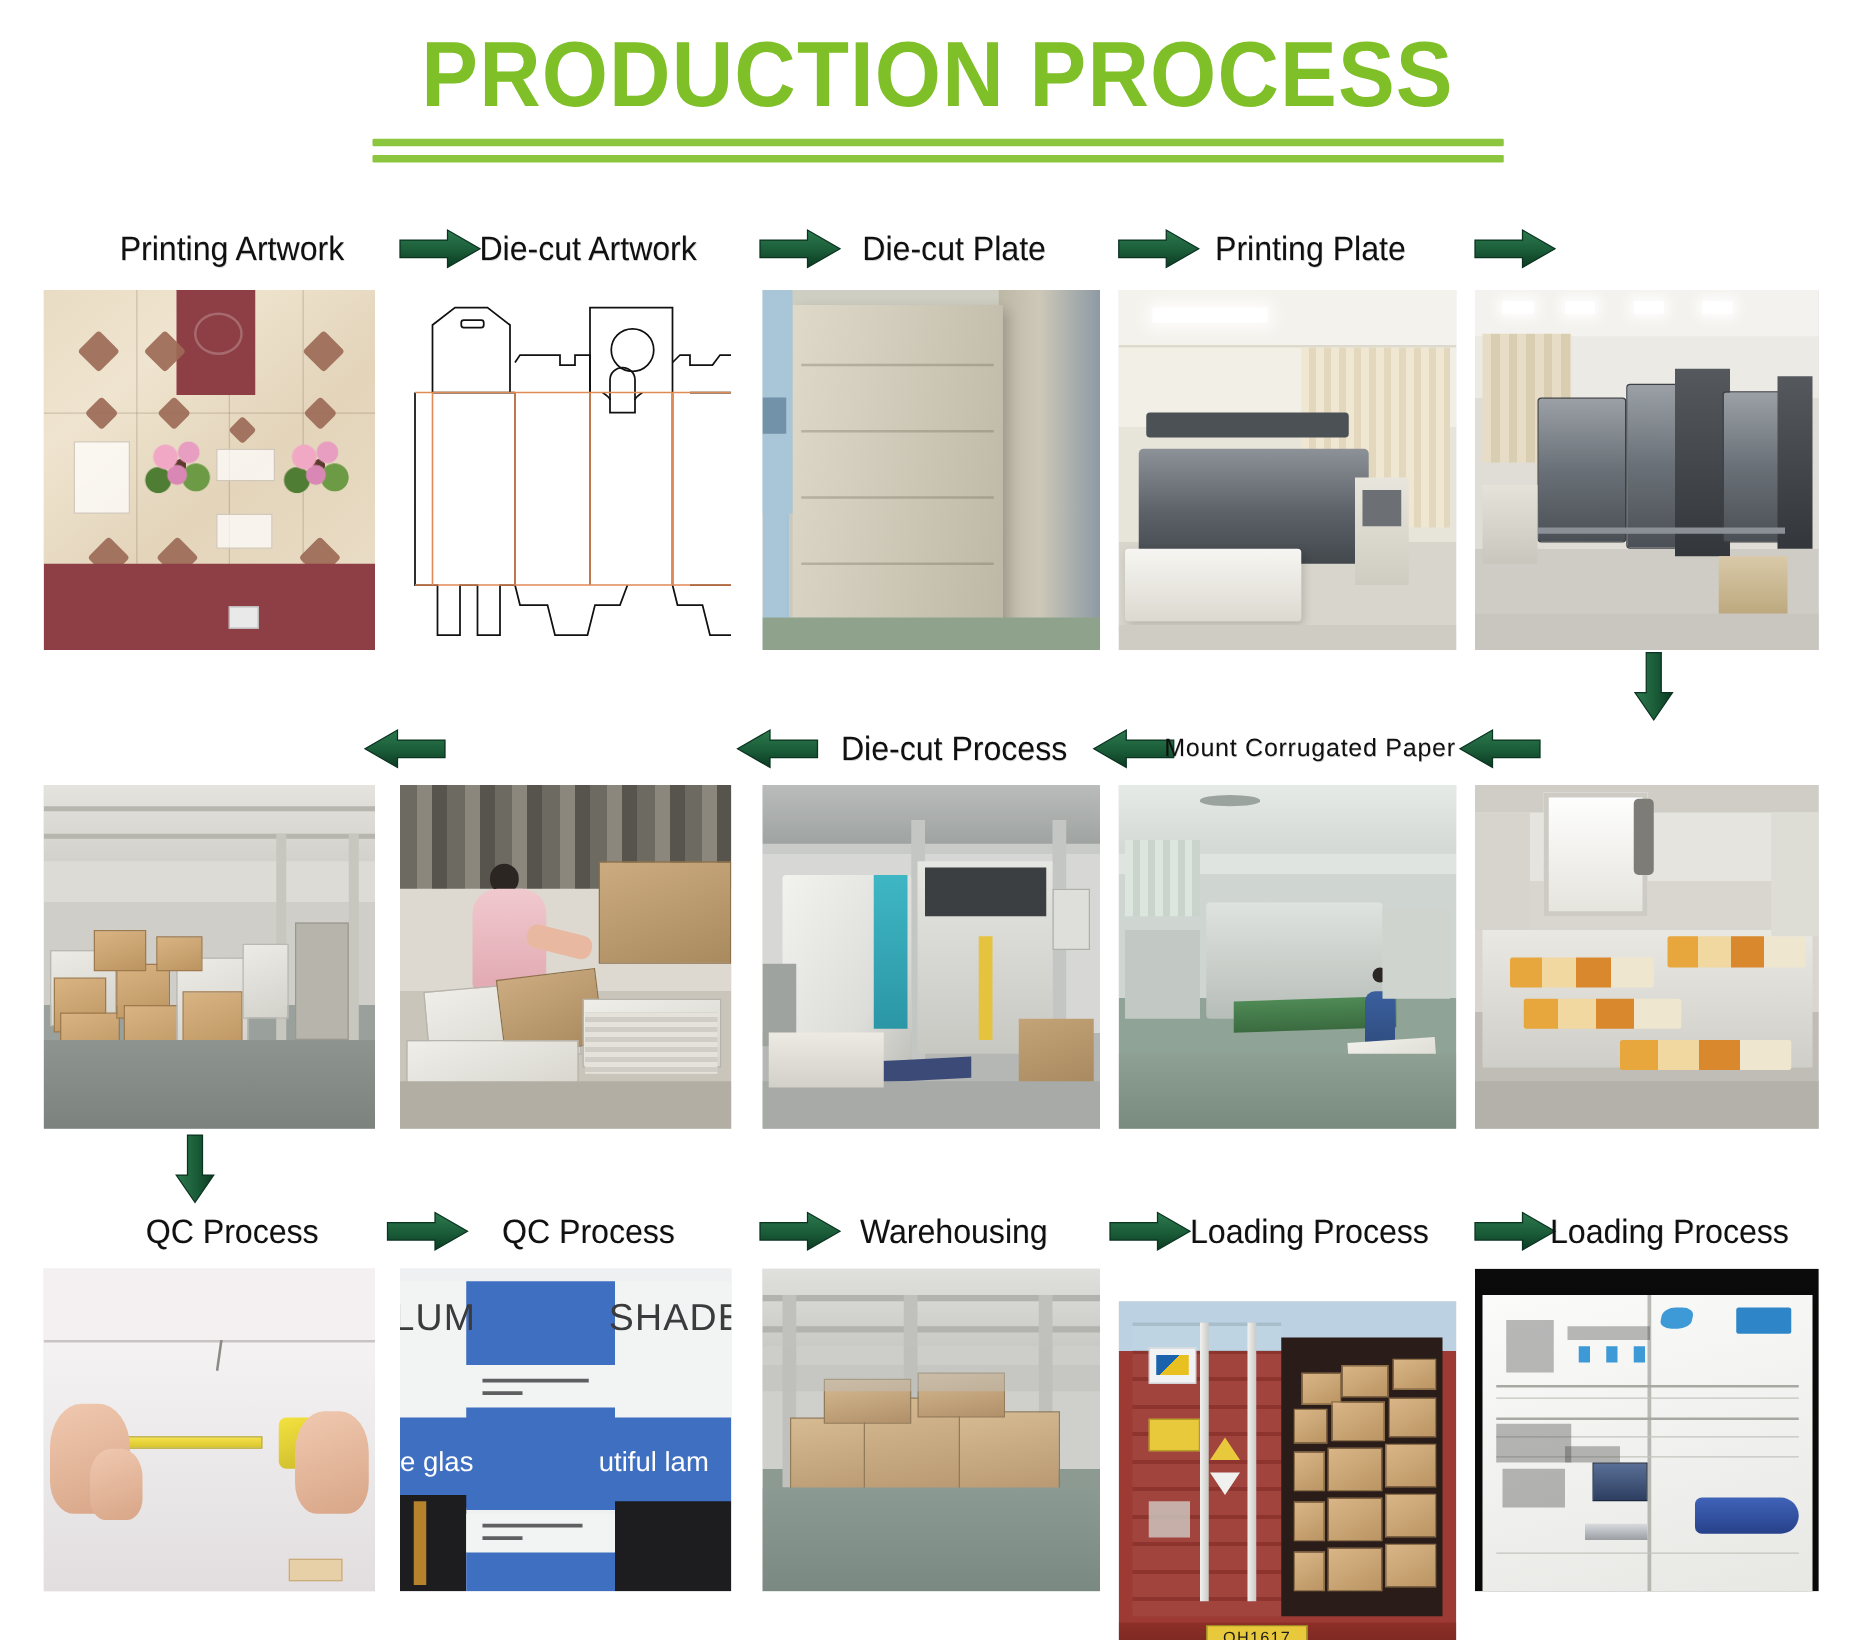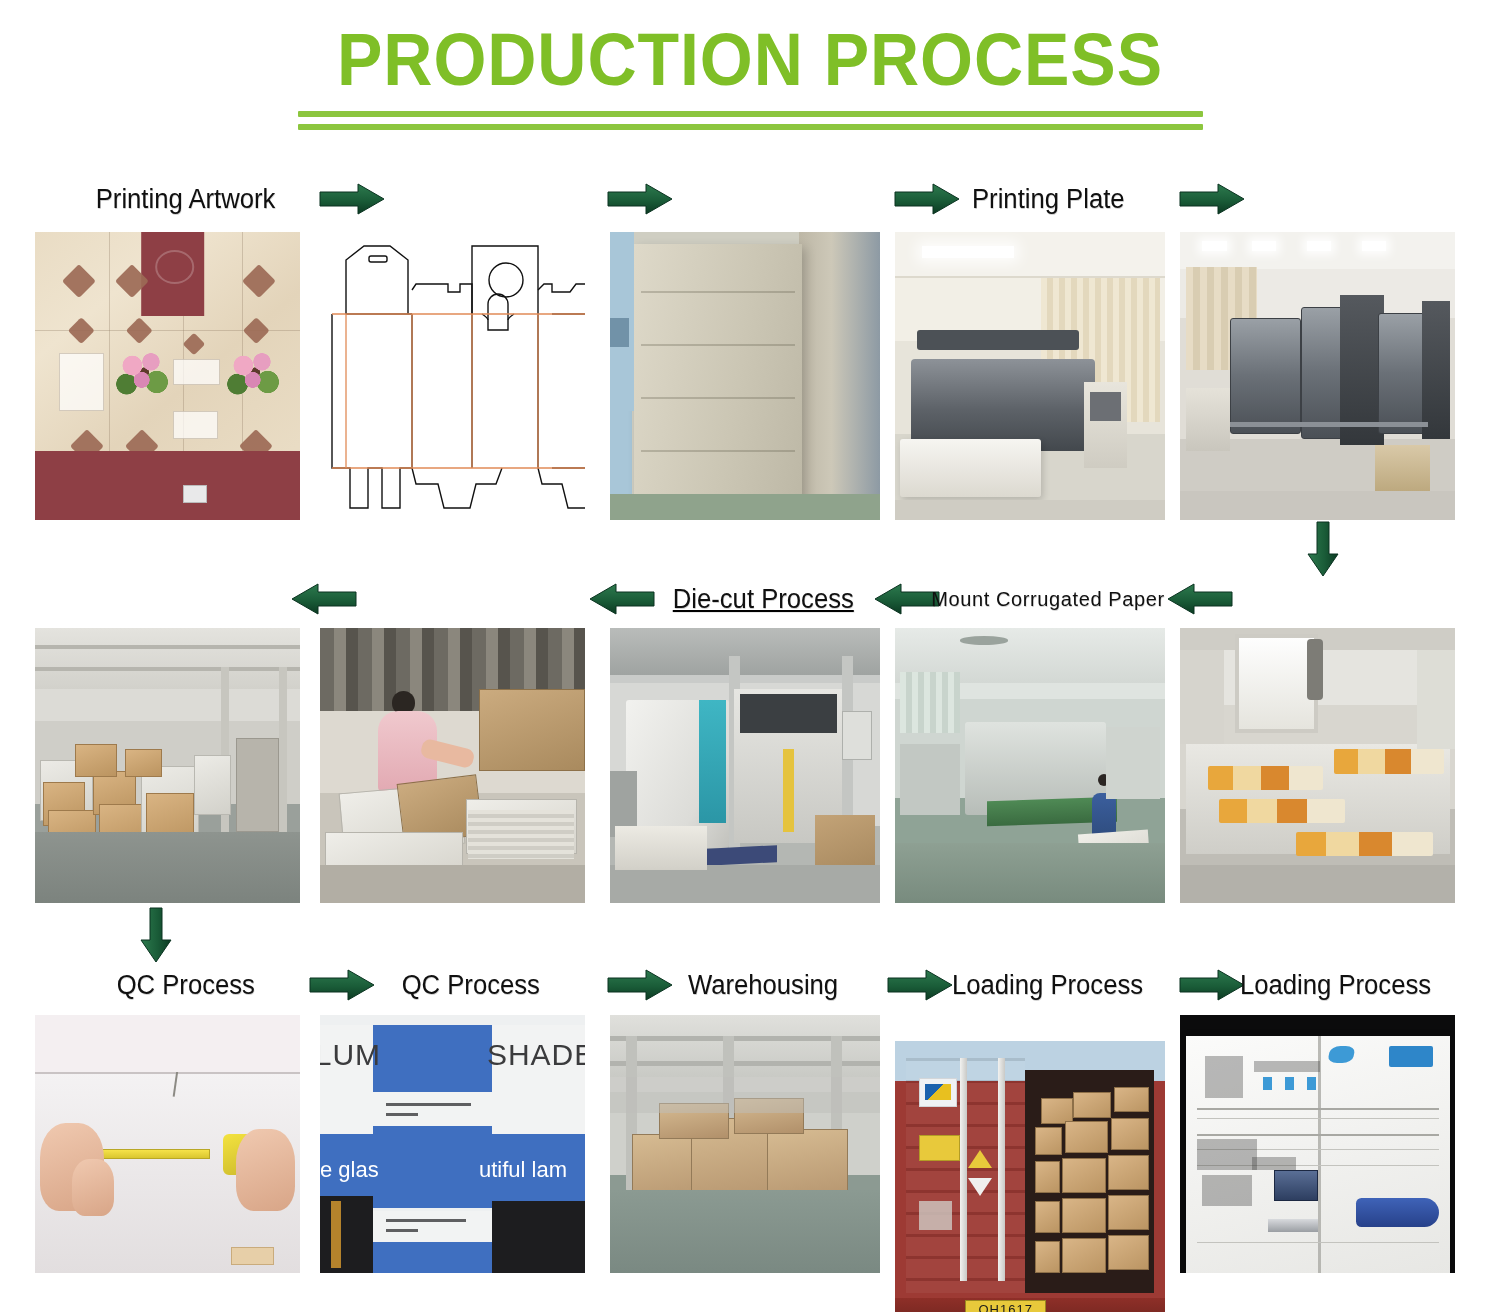--- a/index.html
+++ b/index.html
@@ -356,24 +356,30 @@
           <defs>
               <linearGradient id="ag1" x1="0" y1="0" x2="0" y2="1">
             <stop offset="0%" stop-color="#2d7a4e"></stop>
                 <stop offset="55%" stop-color="#1a5c38"></stop>
                 <stop offset="100%" stop-color="#0b3a22"></stop>
           </linearGradient>
             </defs>
           <path d="M2 10 L40 10 L40 2 L66 17 L40 32 L40 24 L2 24 Z" fill="url(#ag1)" stroke="#0a3320" stroke-width="1"></path>
         </svg>
       </div>
+      <div class="label-cell" style="left:320px;width:265px;">
+        <span class="label-text">Die-cut Artwork</span>
+      </div>
       <div class="arrow-h" style="left:588px;">
         <svg viewBox="0 0 68 34" width="68" height="34">
           <path d="M2 10 L40 10 L40 2 L66 17 L40 32 L40 24 L2 24 Z" fill="url(#ag1)" stroke="#0a3320" stroke-width="1"></path>
         </svg>
+      </div>
+      <div class="label-cell" style="left:610px;width:270px;">
+        <span class="label-text">Die-cut Plate</span>
       </div>
       <div class="arrow-h" style="left:875px;">
         <svg viewBox="0 0 68 34" width="68" height="34">
           <path d="M2 10 L40 10 L40 2 L66 17 L40 32 L40 24 L2 24 Z" fill="url(#ag1)" stroke="#0a3320" stroke-width="1"></path>
         </svg>
       </div>
       <div class="label-cell" style="left:895px;width:270px;">
         <span class="label-text">Printing Plate</span>
       </div>
       <div class="arrow-h" style="left:1160px;">
@@ -525,21 +531,21 @@
           </linearGradient>
             </defs>
           <path d="M66 10 L28 10 L28 2 L2 17 L28 32 L28 24 L66 24 Z" fill="url(#ag2)" stroke="#0a3320" stroke-width="1"></path>
         </svg>
       </div>
       <div class="arrow-h" style="left:570px;">
         <svg viewBox="0 0 68 34" width="68" height="34">
           <path d="M66 10 L28 10 L28 2 L2 17 L28 32 L28 24 L66 24 Z" fill="url(#ag2)" stroke="#0a3320" stroke-width="1"></path>
         </svg>
       </div>
-      <div class="label-cell" style="left:610px;width:270px;text-decoration:underline;">
+      <div class="label-cell" style="left:610px;width:270px;">
         <span class="label-text">Die-cut Process</span>
       </div>
       <div class="arrow-h" style="left:855px;">
         <svg viewBox="0 0 68 34" width="68" height="34">
           <path d="M66 10 L28 10 L28 2 L2 17 L28 32 L28 24 L66 24 Z" fill="url(#ag2)" stroke="#0a3320" stroke-width="1"></path>
         </svg>
       </div>
       <div class="label-cell" style="left:895px;width:270px;">
         <span class="label-text small">Mount Corrugated Paper</span>
       </div>

